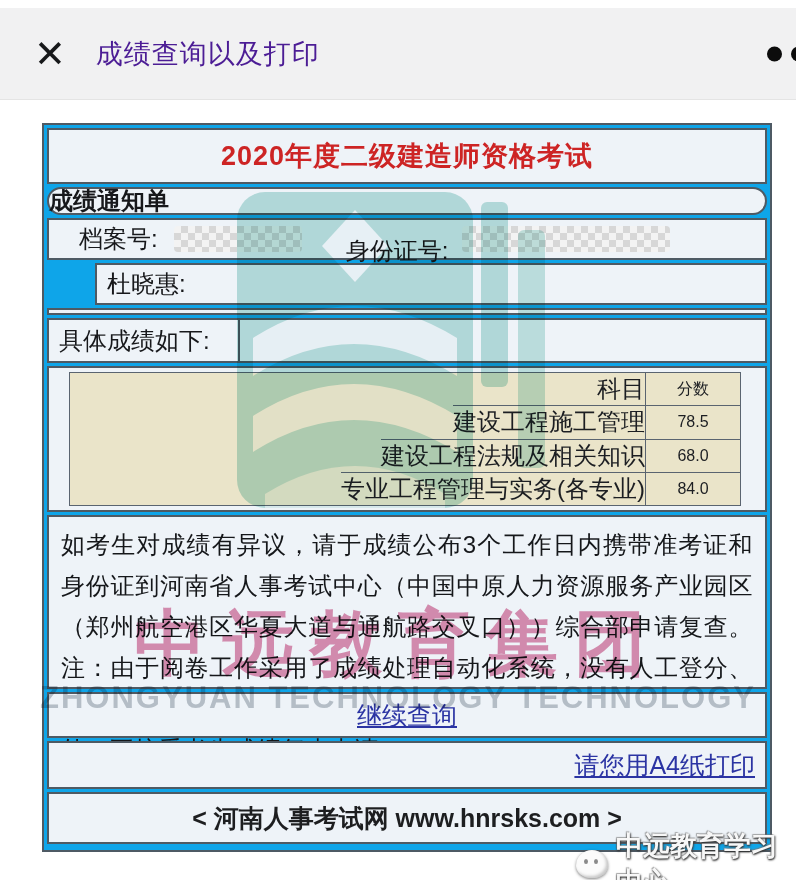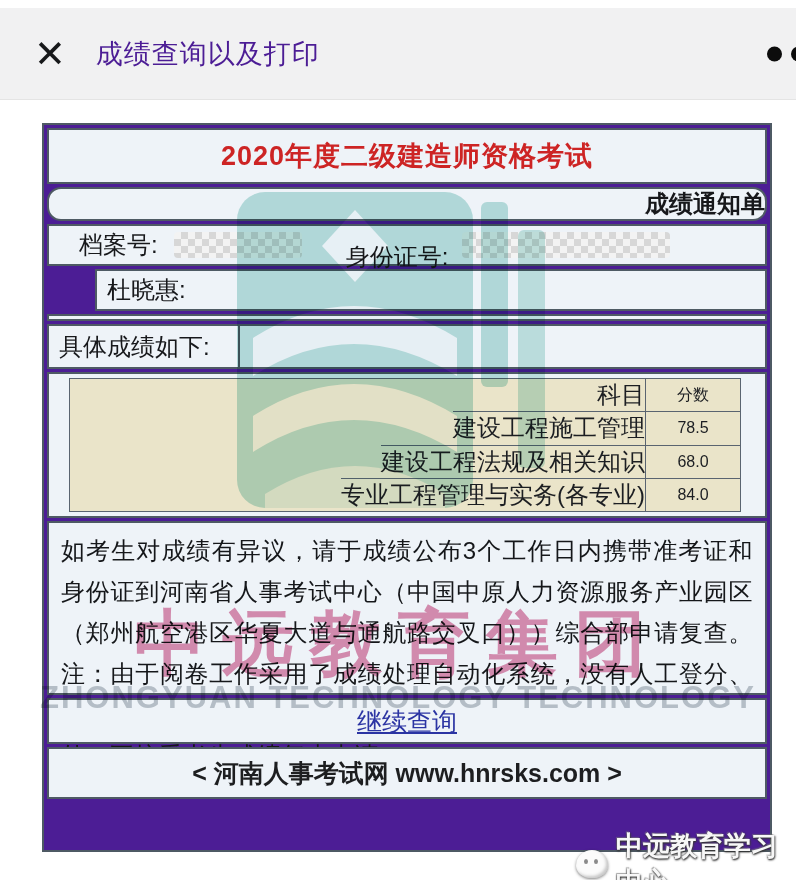--- a/index.html
+++ b/index.html
@@ -10,28 +10,28 @@
   .topbar { position:absolute; left:0; top:8px; width:796px; height:92px;
             background:#f1f1f2; border-bottom:1px solid #e4e4e4;
             display:flex; align-items:center; overflow:hidden; }
   .close-x { margin-left:34px; font-size:38px; font-weight:400; color:#17181a; line-height:1; cursor:default; }
   .page-title { margin-left:30px; font-size:27px; font-weight:500; color:#4c1d95; letter-spacing:1px; }
   .more-dots { position:absolute; right:-10px; top:50%; transform:translateY(-50%); display:flex; gap:9px; }
   .more-dots i { width:15px; height:15px; border-radius:50%; background:#0c0c0c; }
 
   
   .paper { position:absolute; left:42px; top:123px; width:730px; height:729px;
-           background:#4c1d95; border:2px solid #4e5a64; padding:3px;
+           background:#0ea5e9; border:2px solid #4e5a64; padding:3px;
            display:flex; flex-direction:column; gap:3px; z-index:2; }
   .row { border:2px solid #4e5a64; background:#eef3f8; flex:none; }
 
   .title-row { height:56px; display:flex; align-items:center; justify-content:center; }
   .title-row span { color:#cd2424; font-size:27px; font-weight:bold; letter-spacing:1px; }
 
-  .subtitle-row { height:34px; display:flex; align-items:center; justify-content:flex-end;border-radius:14px; }
+  .subtitle-row { height:28px; display:flex; align-items:center; justify-content:flex-start;border-radius:14px; }
   .subtitle-row span { color:#17181b; font-size:24px; font-weight:bold; }
 
   .ids-row { height:42px; display:flex; align-items:center; padding-left:30px; font-size:24px; color:#17181b; }
   .mosaic { display:inline-block; height:26px; border-radius:4px; filter:blur(0.6px);
             background-image:
               linear-gradient(45deg,#d7d7d7 25%,transparent 25%,transparent 75%,#d7d7d7 75%),
               linear-gradient(45deg,#d7d7d7 25%,#f3f3f3 25%,#f3f3f3 75%,#d7d7d7 75%);
             background-size:14px 14px; background-position:0 0,7px 7px; }
   .m1 { width:128px; margin-left:16px; }
   .m2 { width:208px; margin-left:14px; }
@@ -152,20 +152,23 @@
     </div>
 
     <div class="row note-row">
       <p>如考生对成绩有异议，请于成绩公布3个工作日内携带准考证和身份证到河南省人事考试中心（中国中原人力资源服务产业园区（郑州航空港区华夏大道与通航路交叉口））综合部申请复查。注：由于阅卷工作采用了成绩处理自动化系统，没有人工登分、核分过程，按照有关规定，除了缺考、违纪、零分等特殊情况外，不接受考生成绩复查申请。</p>
     </div>
 
     <div class="row continue-row">
       <a class="link">继续查询</a>
     </div>
 
+    <div class="row print-row">
+      <a class="link">请您用A4纸打印</a>
+    </div>
 
     <div class="row footer-row">
       <span>&lt; 河南人事考试网 www.hnrsks.com &gt;</span>
     </div>
 
   </div>
 
   <svg class="wm-book" viewBox="0 0 350 335" xmlns="http://www.w3.org/2000/svg">
     <rect x="12" y="4" width="236" height="316" rx="28" fill="#7cc6be"></rect>
     <rect x="256" y="14" width="27" height="185" rx="6" fill="#7cc6be"></rect>

